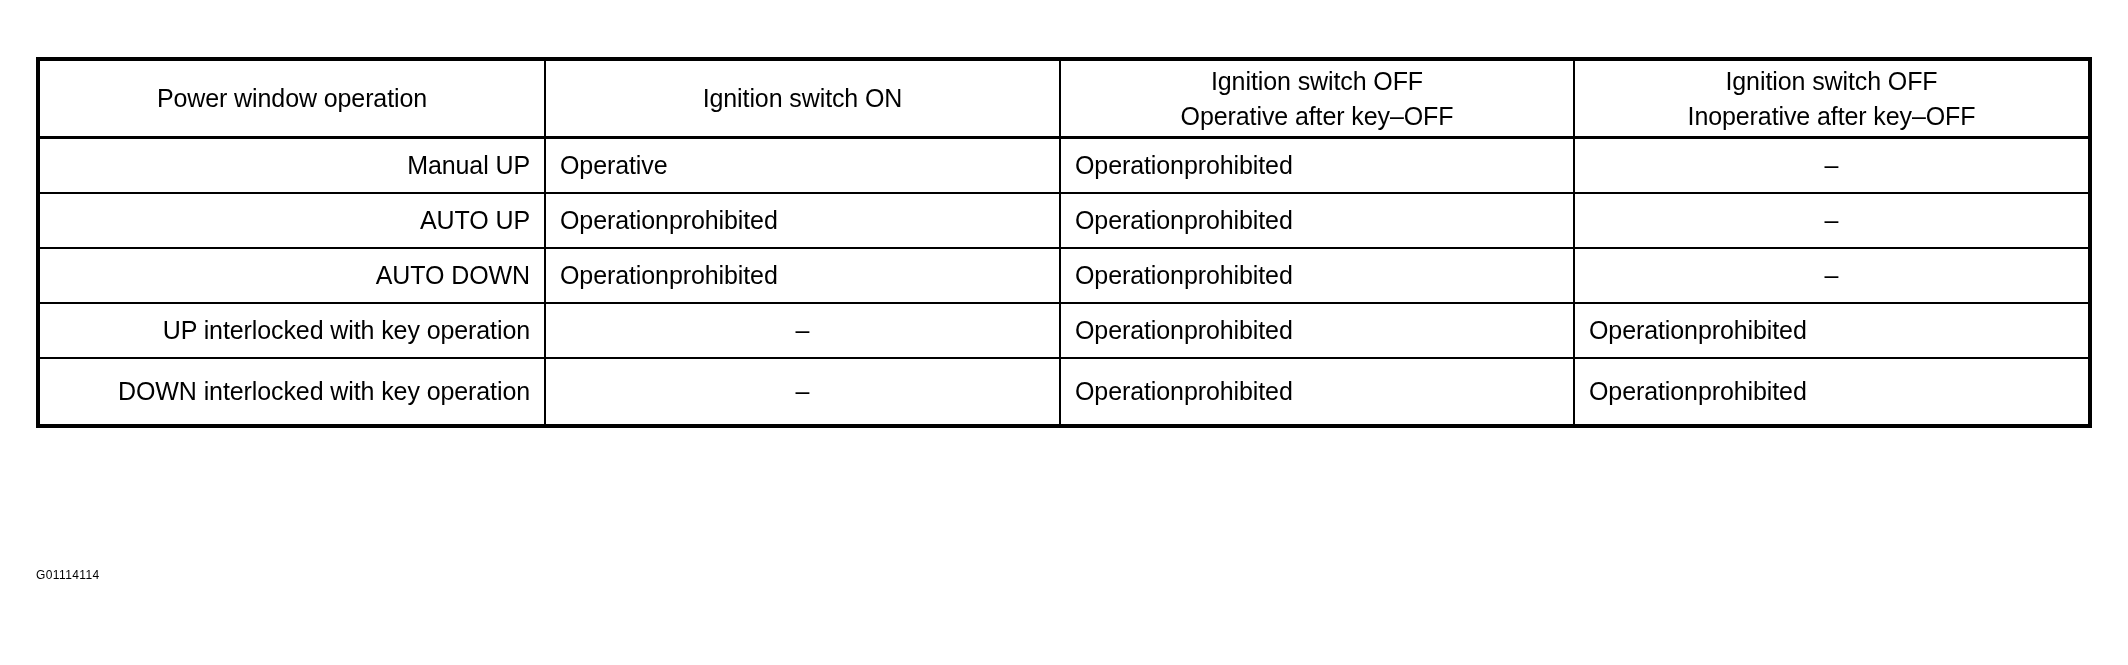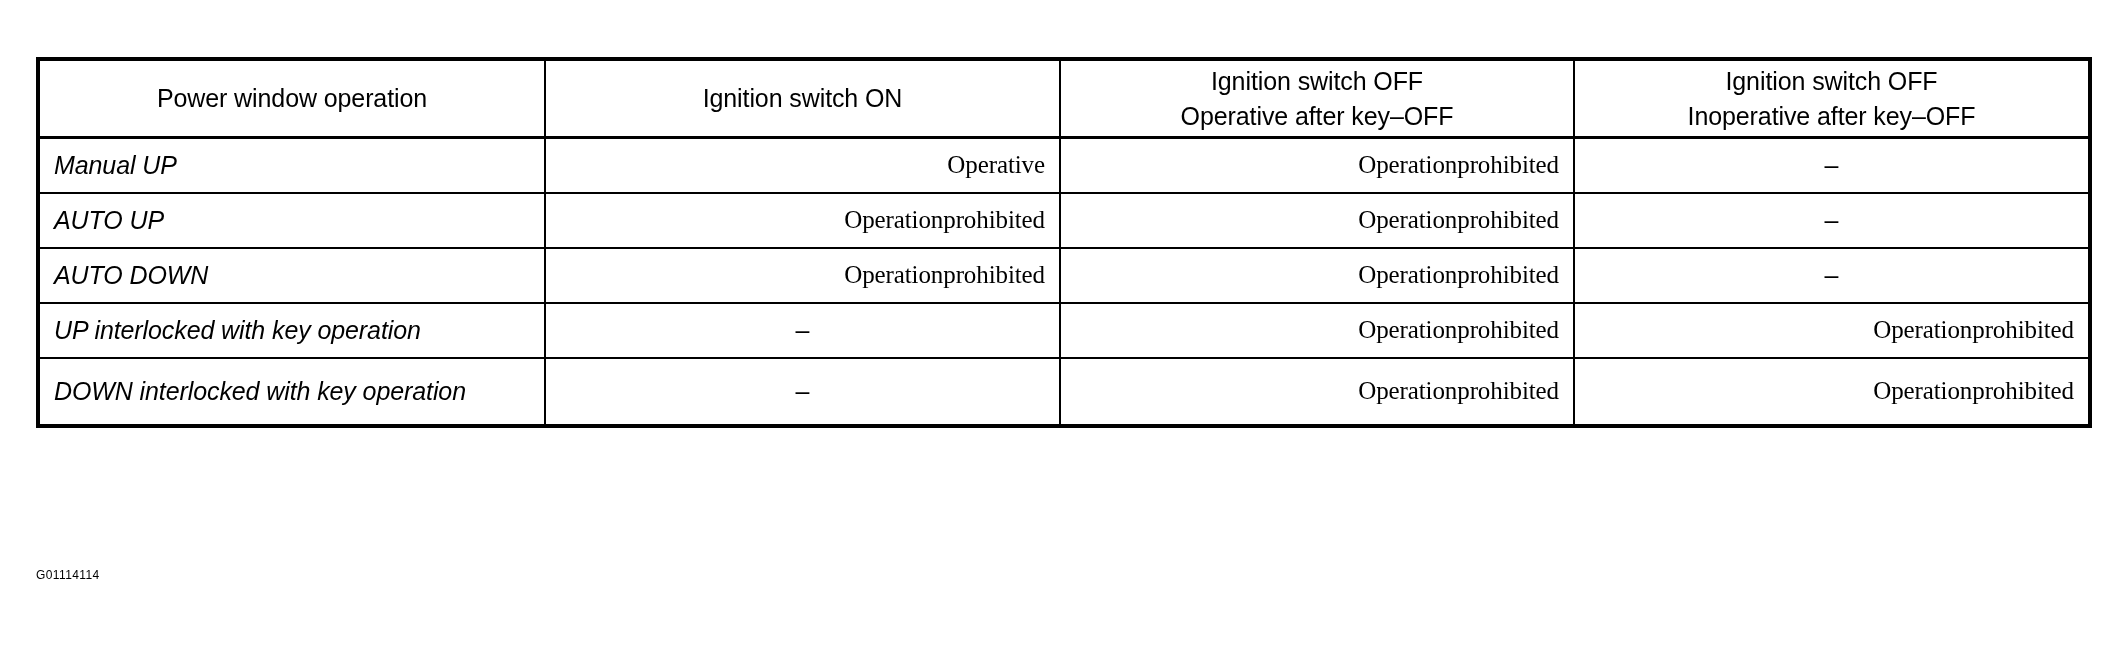--- a/index.html
+++ b/index.html
@@ -62,26 +62,24 @@
     text-align: center;
     border-bottom-width: 3px;
   }
   .hdr-line { display: block; white-space: nowrap; }
 
   
   table.spec tbody tr { height: 55px; }
   table.spec tbody tr.tall { height: 68px; margin-top: 13px; }
 
   td.label {
-    text-align: left;
-    font-style: italic;
+    text-align: right;
   }
   td.val {
-    text-align: right;
-    font-family: Liberation Serif, serif;
+    text-align: left;
   }
   td.dash {
     text-align: center;
   }
 
   .caption {
     position: absolute;
     left: 36px;
     top: 568px;
     font-size: 12px;

